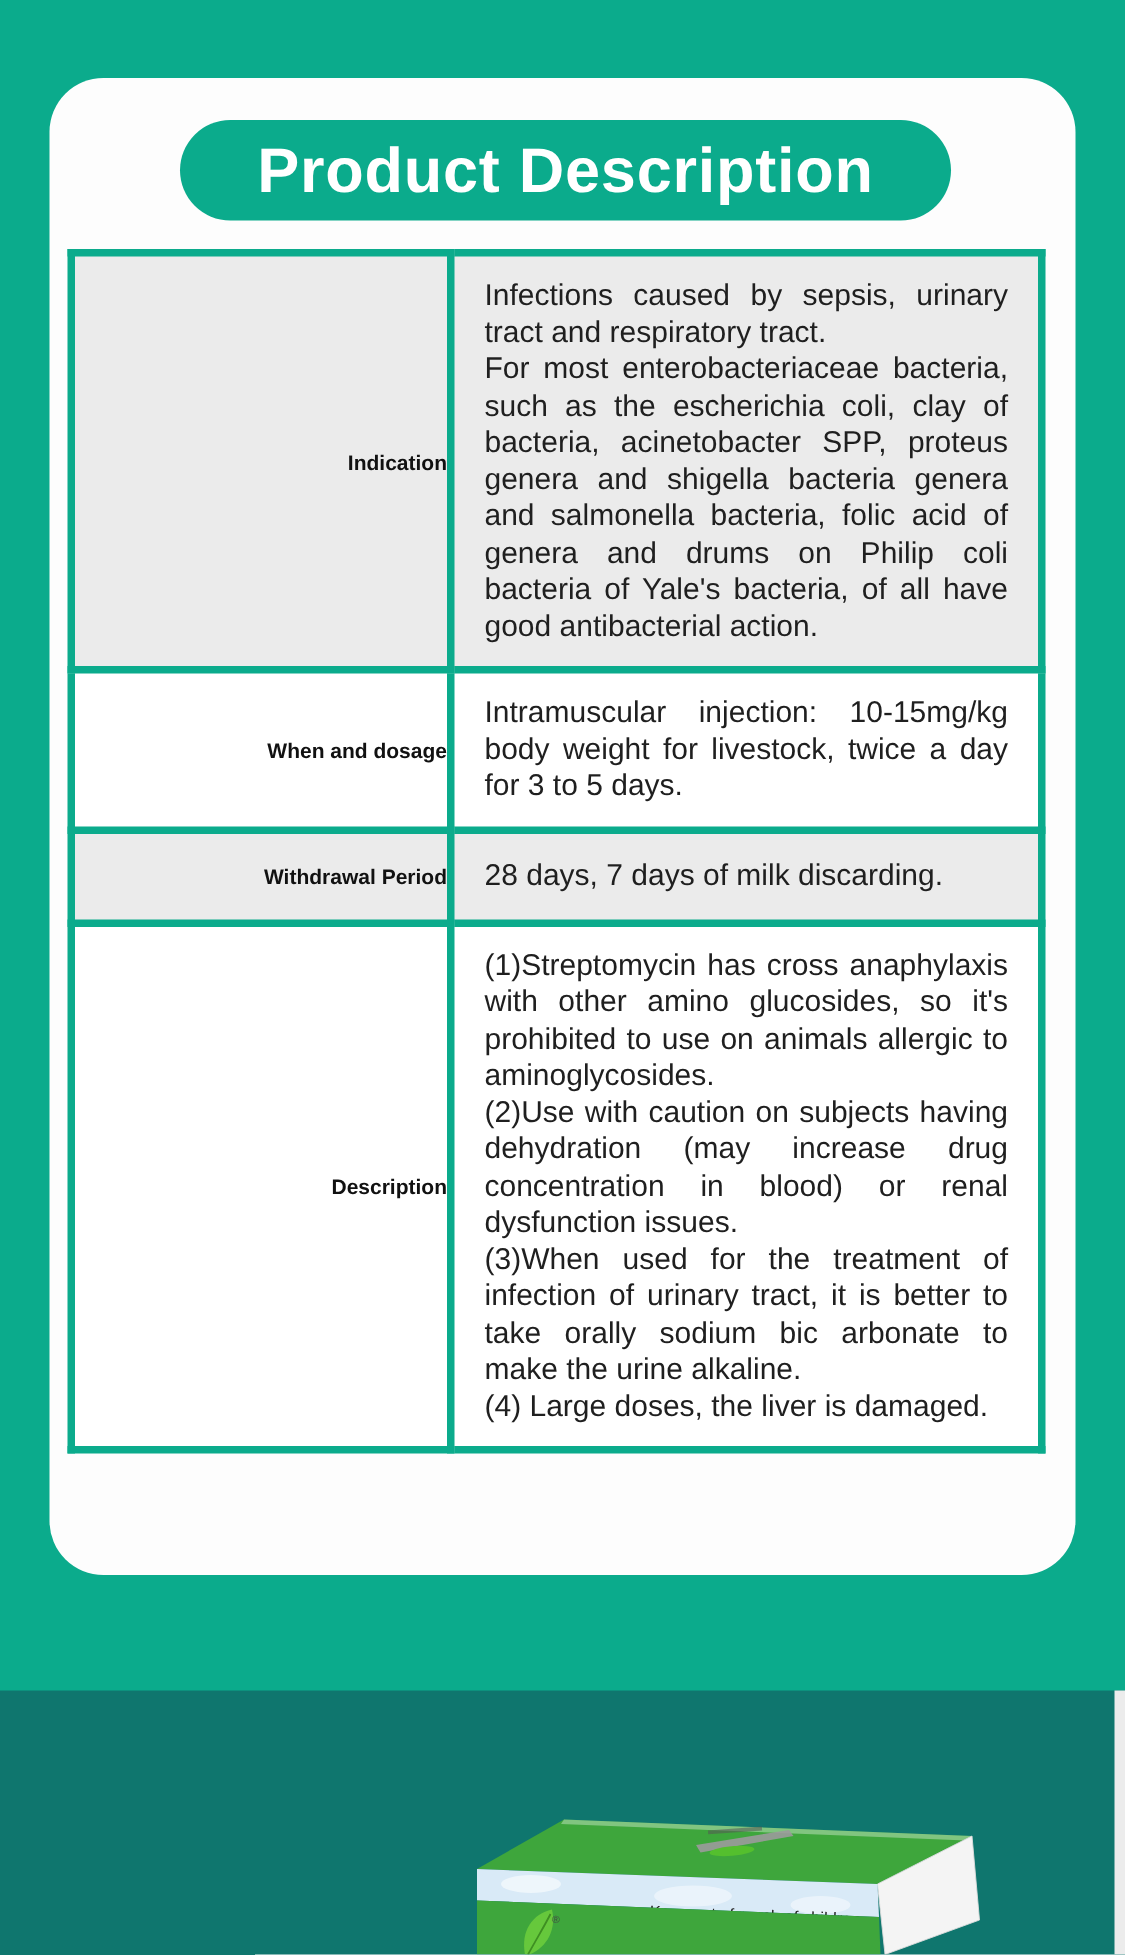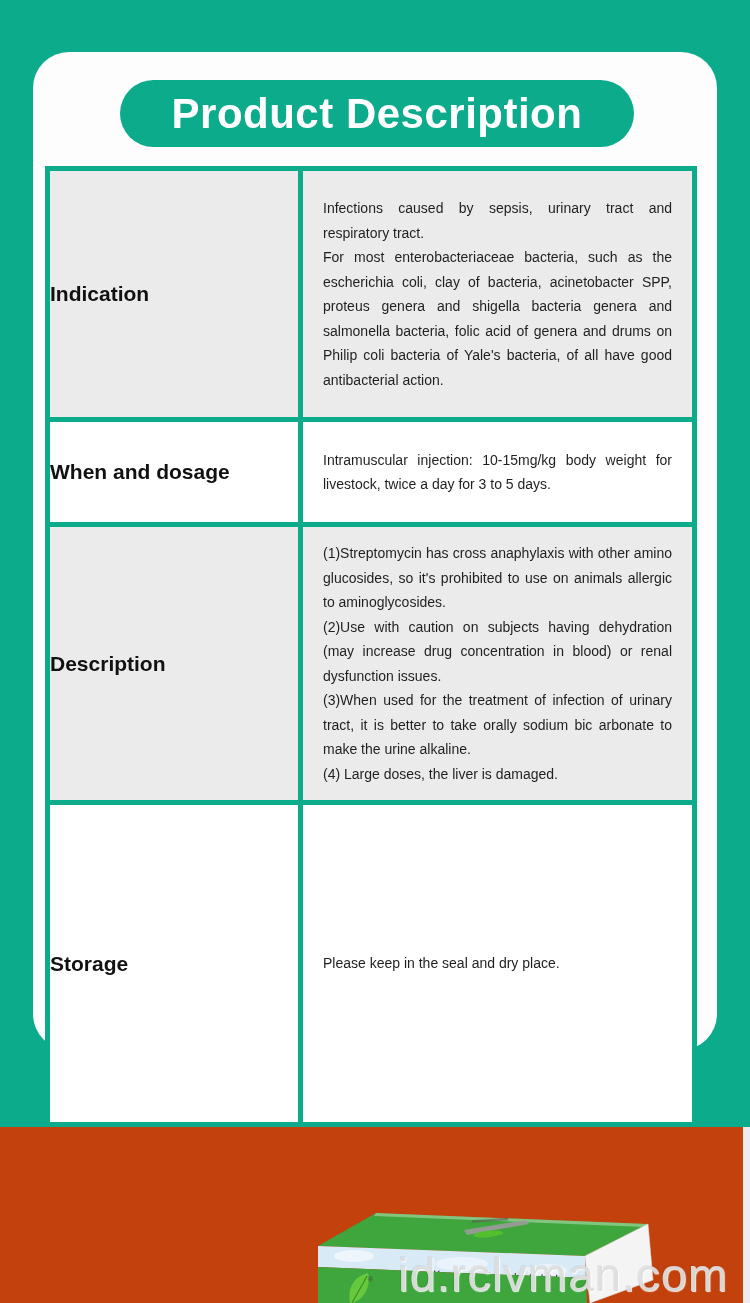--- a/index.html
+++ b/index.html
@@ -6,37 +6,37 @@
     --brand-green:#0BAB8C;
     --cell-gray:#EBEBEB;
     --card-bg:#FDFDFD;
     --text:#1F1F1F;
     --box-green:#3EA63C;
     --box-band-blue:#D9EAF7;
     --watermark-gray:#DEDEDE;
   }
   *{margin:0;padding:0;box-sizing:border-box;}
   body{font-family:"Liberation Sans","DejaVu Sans",sans-serif;background:#fff;}
-  .page{position:relative;width:750px;height:1303px;overflow:hidden;background:#c2410c;padding-left:10px;}
+  .page{position:relative;width:750px;height:1303px;overflow:hidden;background:#0f766e;padding-left:10px;}
 
   .green-panel{position:absolute;left:0;top:0;width:750px;height:1127px;background:var(--brand-green);}
 
   .card{position:absolute;left:33px;top:52px;width:684px;height:998px;background:var(--card-bg);border-radius:36px;}
 
   .title-pill{position:absolute;left:87px;top:28px;width:514px;height:67px;border-radius:34px;
     background:var(--brand-green);display:flex;align-items:center;justify-content:center;}
   .title-pill h1{color:#fff;font-size:42px;font-weight:bold;letter-spacing:.5px;}
 
   table.desc-table{position:absolute;left:12px;top:114px;width:652px;border-collapse:collapse;table-layout:fixed;}
   .desc-table col.col-label{width:253px;}
   .desc-table td{border:5px solid var(--brand-green);vertical-align:middle;color:var(--text);}
   .desc-table tr:nth-child(odd) td{background:var(--cell-gray);}
   .desc-table tr:nth-child(even) td{background:#fff;}
-  .desc-table td.label{text-align:left;font-weight:bold;font-size:21px;color:#111;}
-  .desc-table td.content{font-size:14px;line-height:24.5px;padding:14px 20px;text-align:justify;white-space:pre-line;}
+  .desc-table td.label{text-align:right;font-weight:bold;font-size:14px;color:#111;}
+  .desc-table td.content{font-size:20px;line-height:24.5px;padding:14px 20px;text-align:justify;white-space:pre-line;}
   .desc-table tr:nth-child(1){height:251px;}
   .desc-table tr:nth-child(2){height:105px;}
   .desc-table tr:nth-child(3){height:62px;}
   .desc-table tr:nth-child(4){height:322px;}
   .desc-table tr:nth-child(5){height:57px;}
   .desc-table tr:nth-child(6){height:58px;}
 
   .box-svg{position:absolute;left:312px;top:1208px;width:346px;height:95px;}
 
   .watermark{position:absolute;left:398px;top:1249px;font-size:47px;line-height:1.1;
@@ -67,29 +67,29 @@
           <tr>
             <td class="label">Indication</td>
             <td class="content">Infections caused by sepsis, urinary tract and respiratory tract.
 For most enterobacteriaceae bacteria, such as the escherichia coli, clay of bacteria, acinetobacter SPP, proteus genera and shigella bacteria genera and salmonella bacteria, folic acid of genera and drums on Philip coli bacteria of Yale's bacteria, of all have good antibacterial action.</td>
           </tr>
           <tr>
             <td class="label">When and dosage</td>
             <td class="content">Intramuscular injection: 10-15mg/kg body weight for livestock, twice a day for 3 to 5 days.</td>
           </tr>
           <tr>
+            <td class="label">Withdrawal Period</td>
+            <td class="content">28 days, 7 days of milk discarding.</td>
+          </tr>
+          <tr>
             <td class="label">Description</td>
             <td class="content">(1)Streptomycin has cross anaphylaxis with other amino glucosides, so it's prohibited to use on animals allergic to aminoglycosides.
 (2)Use with caution on subjects having dehydration (may increase drug concentration in blood) or renal dysfunction issues.
 (3)When used for the treatment of infection of urinary tract, it is better to take orally sodium bic arbonate to make the urine alkaline.
 (4) Large doses, the liver is damaged.</td>
-          </tr>
-          <tr>
-            <td class="label">Storage</td>
-            <td class="content">Please keep in the seal and dry place.</td>
           </tr>
         </tbody>
       </table>
 
     </div>
   </div>
 
   <svg class="box-svg" viewBox="0 0 346 95" aria-hidden="true">
 
     <polygon points="64,5 336,16 273,48 6,38" style="fill:var(--box-green)"></polygon>
@@ -107,17 +107,16 @@
 
     <polygon points="152,22 214,12 217,16 155,27" fill="#9B9B9B" opacity="0.9"></polygon>
     <ellipse cx="176" cy="26" rx="15" ry="3.2" fill="#54BF2E" transform="rotate(-5 176 26)"></ellipse>
     <rect x="160" y="11" width="36" height="2.6" fill="#555555" opacity="0.55" transform="rotate(-4 178 12)"></rect>
 
     <path d="M38,95 C35,79 43,68 56,65 C59,78 53,90 41,95 Z" fill="#66C83C"></path>
     <path d="M40,95 C46,84 51,76 55,68" stroke="#3E8F22" stroke-width="1.2" fill="none"></path>
     <text x="56" y="74" font-size="7" fill="#444444">®</text>
   </svg>
 
-  <div class="watermark">id.rclvman.com</div>
 
   <div class="edge-strip"></div>
 
 </div>
 
 </body></html>

